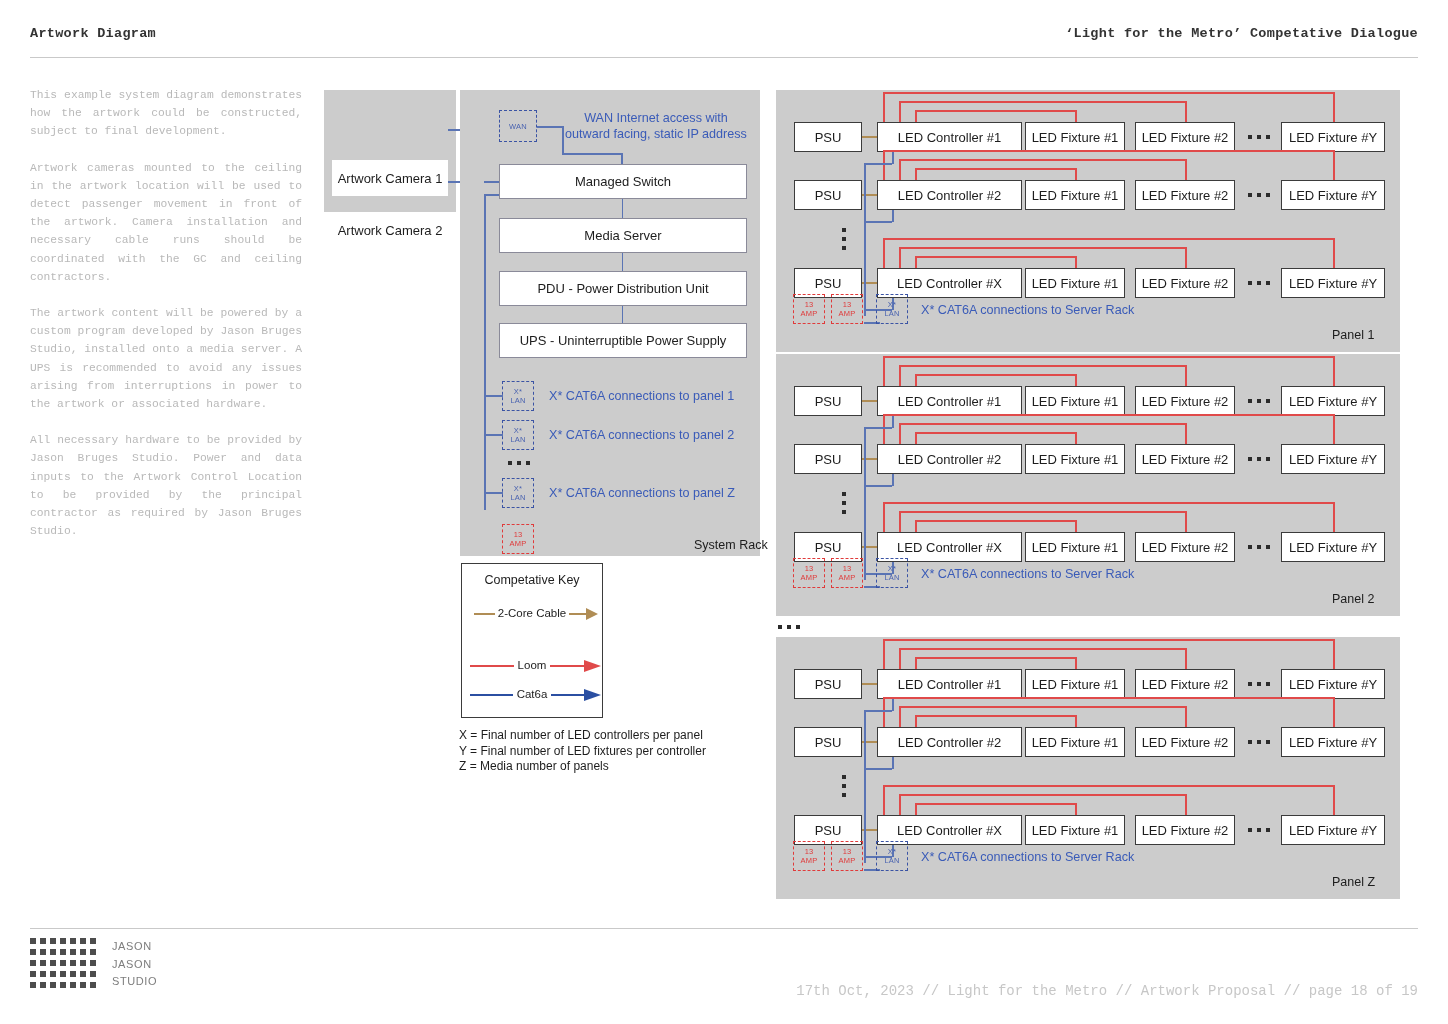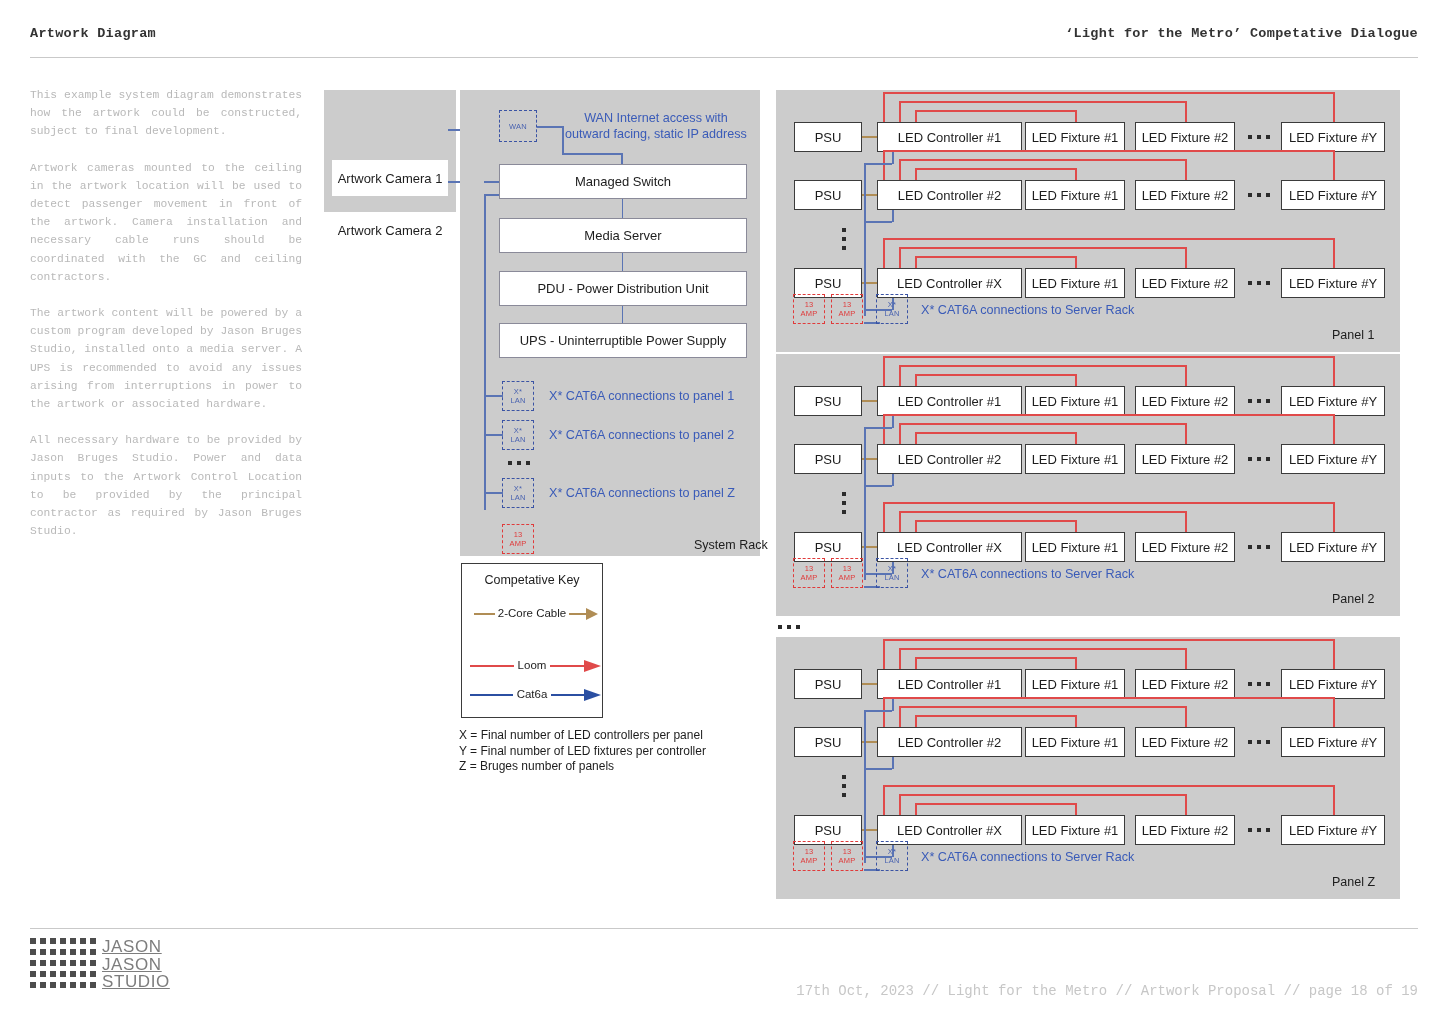--- a/index.html
+++ b/index.html
@@ -102,22 +102,22 @@
 
   
   .ftr-rule {
     position: absolute; left: 30px; right: 30px; top: 928px;
     height: 1px; background: #c9c9c9;
   }
   .logo { position: absolute; left: 30px; top: 938px; display: flex; align-items: flex-start; }
   .logo-grid { display: grid; grid-template-columns: repeat(7, 10px); grid-template-rows: repeat(5, 11px); }
   .logo-grid i { width: 6px; height: 6px; background: #4d4d4d; display: block; }
   .logo-txt {
-    margin-left: 2px; font-size: 17px; line-height: 17.5px;
-    color: #7d7d7d; letter-spacing: .6px; text-decoration: underline;
+    margin-left: 12px; font-size: 11px; line-height: 17.5px;
+    color: #7d7d7d; letter-spacing: .6px;
   }
   .ftr-meta {
     position: absolute; right: 30px; top: 983px;
     font-family: "Liberation Mono", monospace;
     font-size: 14px; color: #c7c7c7; white-space: nowrap;
   }
 </style>
 </head>
 <body>
 
@@ -220,21 +220,21 @@
     <div class="key-row" style="top:123px;">
       <div class="kline" style="left:8px; width:122px; background:#2b4fa2;"></div>
       <div class="kar" style="right:1px; border-left:17px solid #2b4fa2;"></div>
       <div class="klabel"><span style="background:#ffffff; padding:0 4px;">Cat6a</span></div>
     </div>
   </div>
 
   <div class="legend-defs" style="left:459px; top:728px;">
     <div>X = Final number of LED controllers per panel</div>
     <div>Y = Final number of LED fixtures per controller</div>
-    <div>Z = Bruges number of panels</div>
+    <div>Z = Media number of panels</div>
   </div>
 
   <div id="panels-root">
       <div class="gray" style="left:776px; top:90px; width:624px; height:262px;"></div>
       <div class="nodebox" style="left:794px; top:122px; width:68px; height:30px;">PSU</div>
       <div class="w tan" style="left:862px; top:136.2px; width:15px; height:1.6px;"></div>
       <div class="nodebox" style="left:877px; top:122px; width:145px; height:30px;">LED Controller #1</div>
       <div class="nodebox" style="left:1025px; top:122px; width:100px; height:30px;">LED Fixture #1</div>
       <div class="nodebox" style="left:1135px; top:122px; width:100px; height:30px;">LED Fixture #2</div>
       <div class="nodebox" style="left:1281px; top:122px; width:104px; height:30px;">LED Fixture #Y</div>

